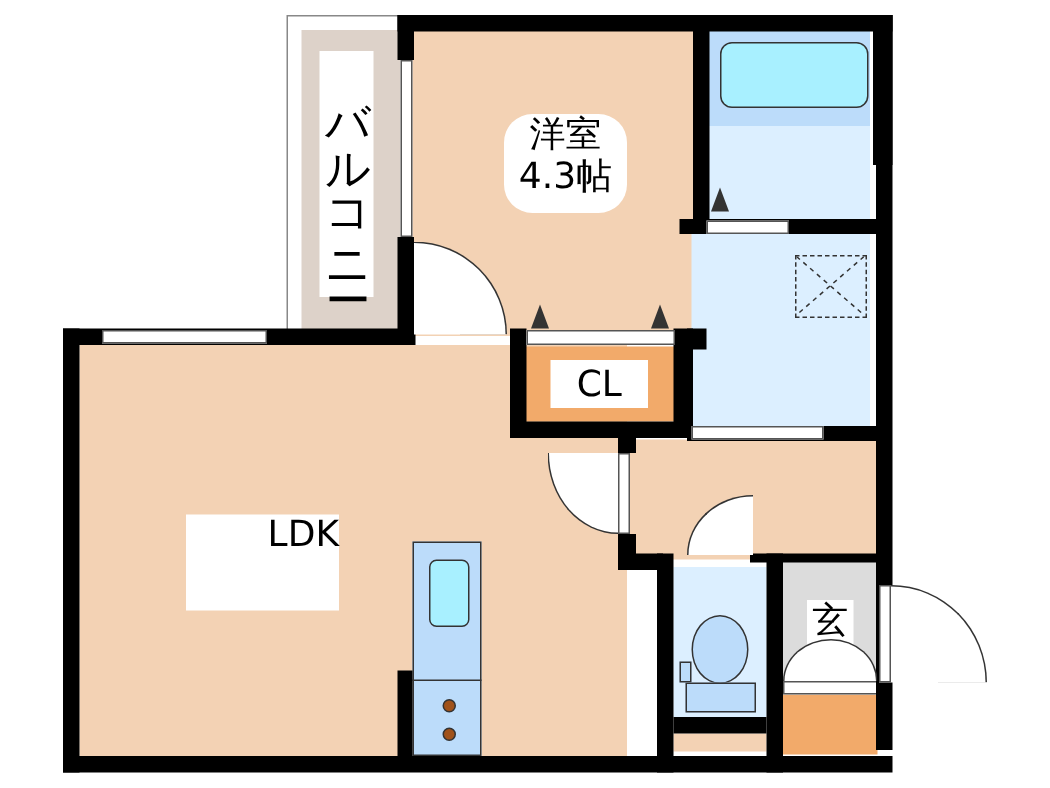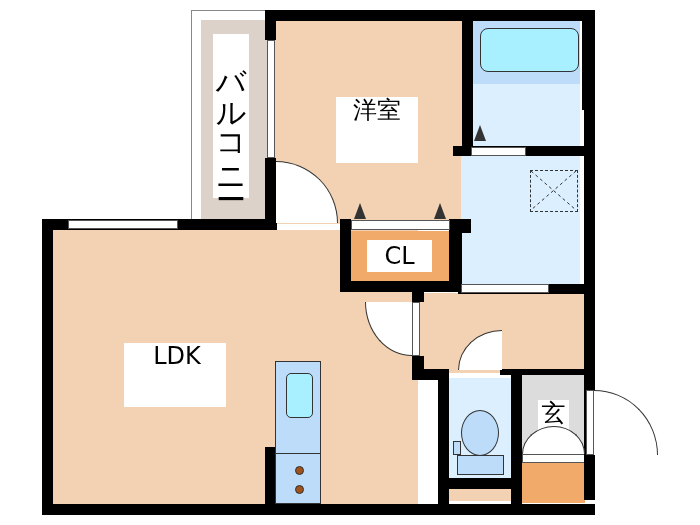--- a/index.html
+++ b/index.html
@@ -17,38 +17,39 @@
   .arc { position:absolute; border:1.5px solid #333; background:#fff; box-sizing:border-box; }
 </style>
 </head>
 <body>
 
 <div class="abs" style="left:191px;top:10px;width:78px;height:212px;border:1px solid #888;background:#fff;"></div>
 <div class="abs floor-balc" style="left:201px;top:20px;width:66px;height:200px;"></div>
 <div class="label" style="left:213px;top:34px;width:36px;height:164px;font-size:30px;writing-mode:vertical-rl;line-height:36px;">バルコニー</div>
 
 <div class="abs floor-main" style="left:270px;top:12px;width:195px;height:212px;"></div>
-<div class="label" style="left:336px;top:97px;width:82px;height:66px;font-size:24px;">
+<div class="label" style="left:336px;top:76px;width:82px;height:66px;font-size:24px;border-radius:19px;">
   <div>洋室</div>
+  <div>4.3帖</div>
 </div>
 
 <div class="abs floor-bath" style="left:472px;top:20px;width:108px;height:64px;"></div>
 <div class="abs" style="left:480px;top:28px;width:99px;height:44px;background:#a8f0ff;border:1.5px solid #333;border-radius:8px;"></div>
 <div class="abs floor-wet" style="left:472px;top:84px;width:108px;height:62px;"></div>
 <div class="abs floor-wet" style="left:461px;top:156px;width:119px;height:128px;"></div>
 <div class="abs" style="left:530px;top:170px;width:48px;height:42px;border:1.5px dashed #333;">
   <svg width="45" height="39" style="position:absolute;left:0;top:0;">
       <line x1="0" y1="0" x2="45" y2="39" stroke="#333" stroke-dasharray="3,3"></line>
       <line x1="45" y1="0" x2="0" y2="39" stroke="#333" stroke-dasharray="3,3"></line>
     </svg>
 </div>
 
 <div class="abs floor-main" style="left:53px;top:230px;width:365px;height:274px;"></div>
 <div class="abs floor-main" style="left:410px;top:295px;width:18px;height:80px;"></div>
-<div class="label" style="left:124px;top:343px;width:98px;height:64px;font-size:24px;text-align:center;padding-left:4px;">
+<div class="label" style="left:124px;top:343px;width:98px;height:64px;font-size:24px;text-align:right;padding-left:4px;">
   <div>LDK</div>
 </div>
 
 <div class="abs" style="left:275px;top:361px;width:46px;height:143px;background:#bcdcfa;border:1px solid #333;"></div>
 <div class="abs" style="left:286px;top:373px;width:27px;height:45px;background:#a8f0ff;border:1.5px solid #333;border-radius:5px;"></div>
 <div class="abs" style="left:275px;top:453px;width:46px;height:1px;background:#333;"></div>
 <div class="abs" style="left:295px;top:466px;width:9px;height:9px;background:#a0521a;border-radius:50%;border:1px solid #333;"></div>
 <div class="abs" style="left:295px;top:485px;width:9px;height:9px;background:#a0521a;border-radius:50%;border:1px solid #333;"></div>
 
 <div class="abs floor-main" style="left:424px;top:293px;width:163px;height:80px;"></div>

